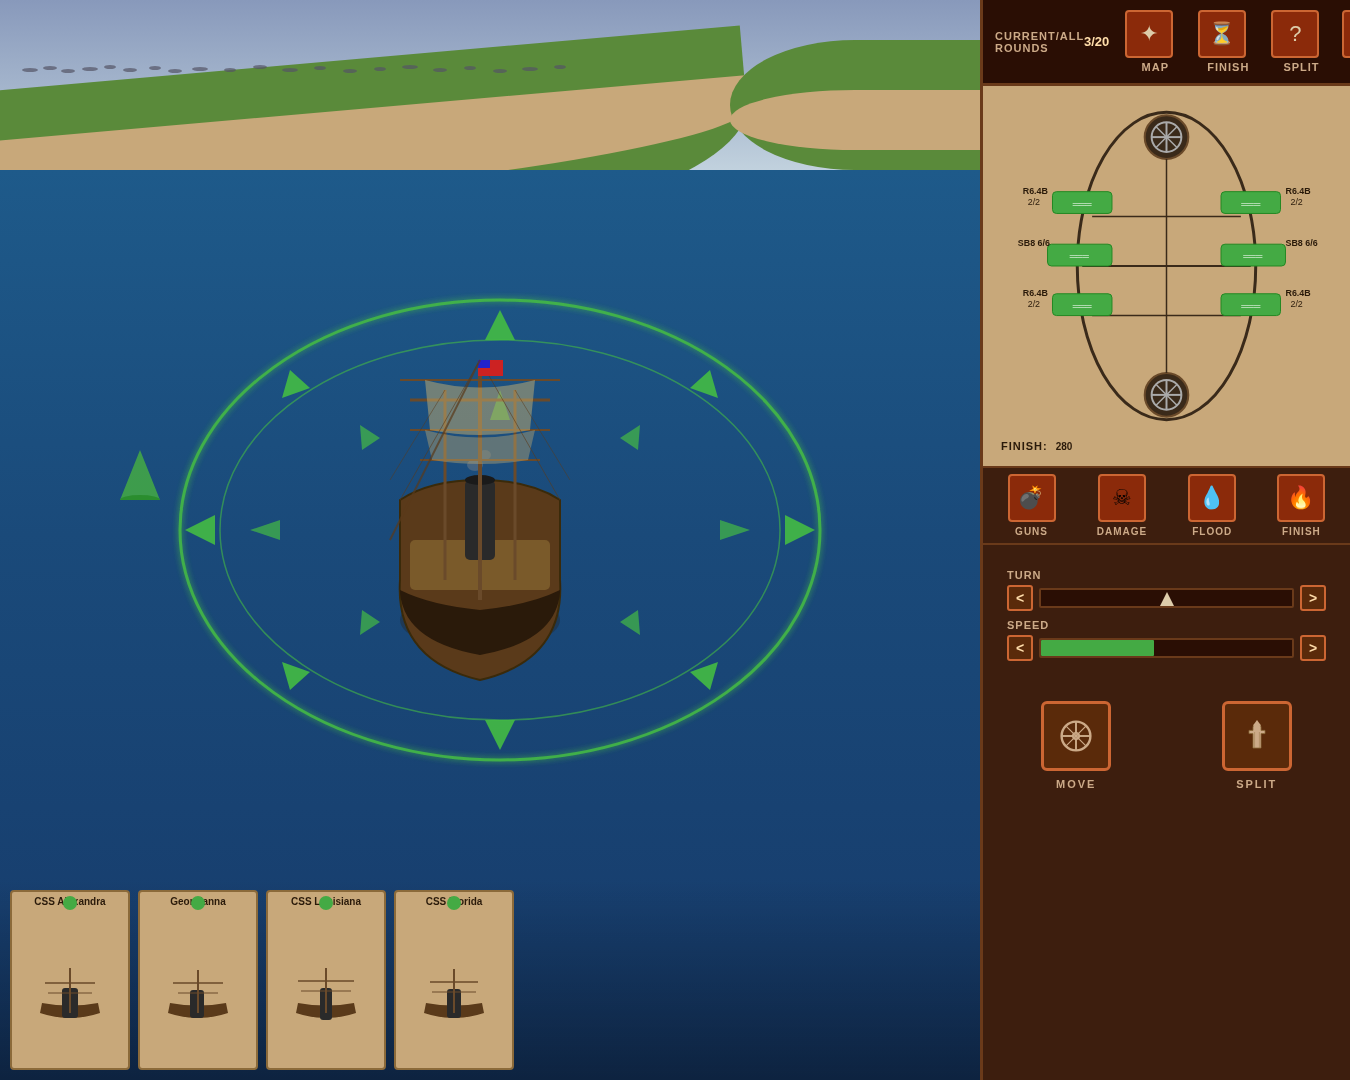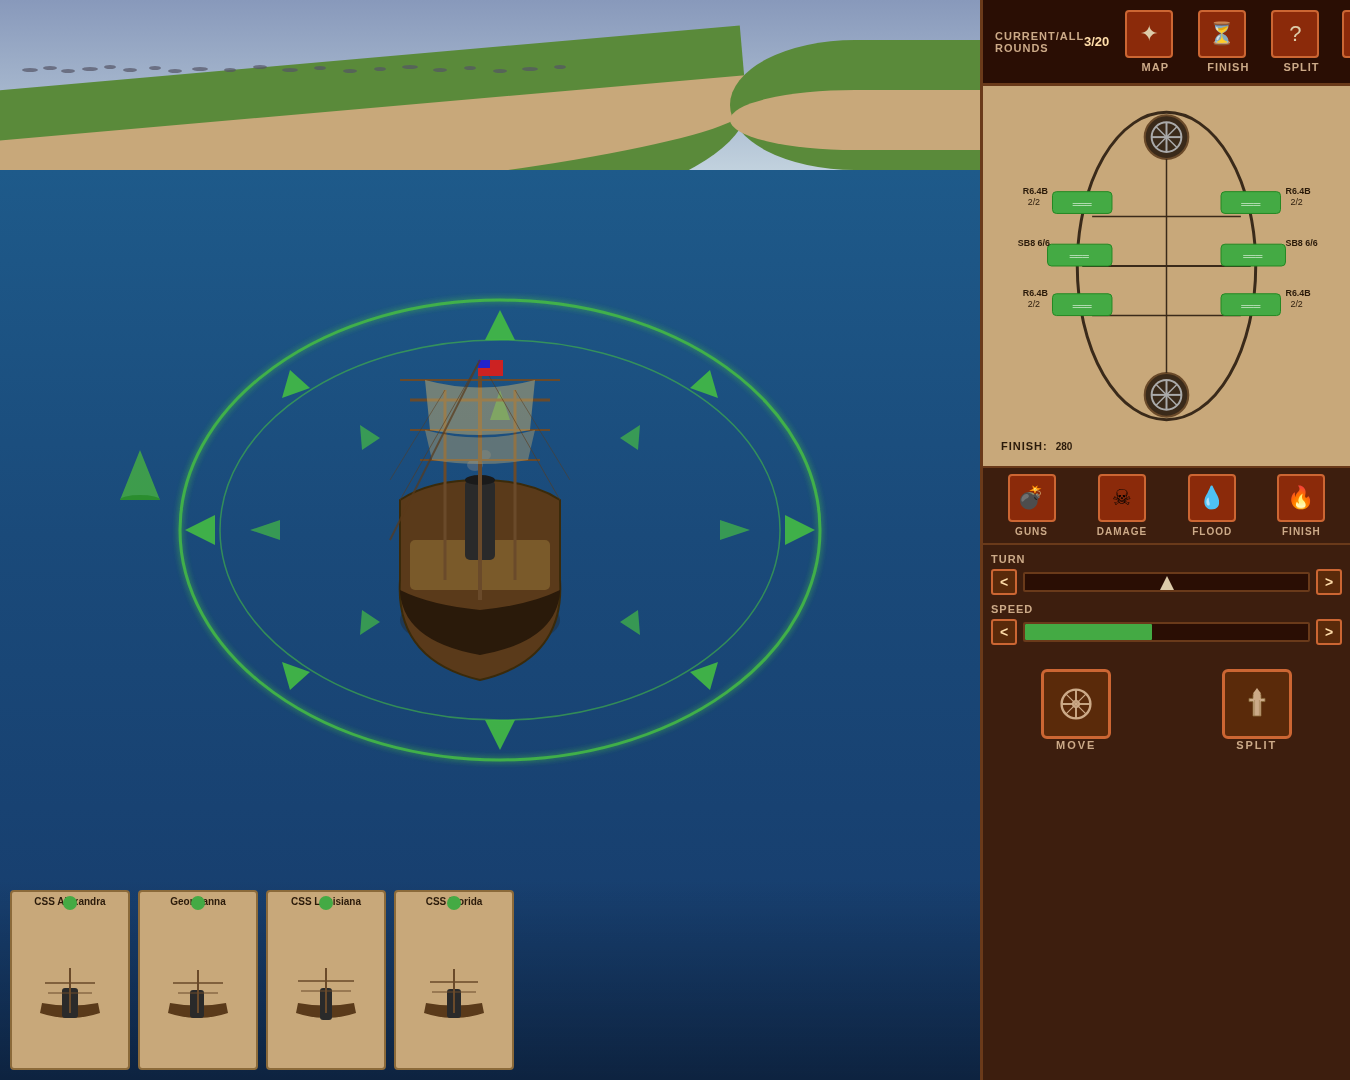--- a/index.html
+++ b/index.html
@@ -320,21 +320,21 @@
       font-size: 10px;
       color: #ccaa88;
       font-weight: bold;
       letter-spacing: 1px;
       text-align: right;
     }
 
     
     .controls-section {
       background: #3d1e0e;
-      padding: 8px;
+      padding: 24px;
       flex-shrink: 0;
     }
 
     .control-row {
       margin-bottom: 8px;
     }
 
     .control-label {
       font-size: 11px;
       color: #ccaa88;
@@ -409,21 +409,21 @@
       display: flex;
       gap: 10px;
       justify-content: space-around;
       flex-shrink: 0;
     }
 
     .action-btn {
       display: flex;
       flex-direction: column;
       align-items: center;
-      gap: 0;
+      gap: 7px;
       cursor: pointer;
     }
 
     .action-btn-icon {
       width: 70px;
       height: 70px;
       background: #5a2a0a;
       border: 3px solid #cc6633;
       border-radius: 6px;
       display: flex;

